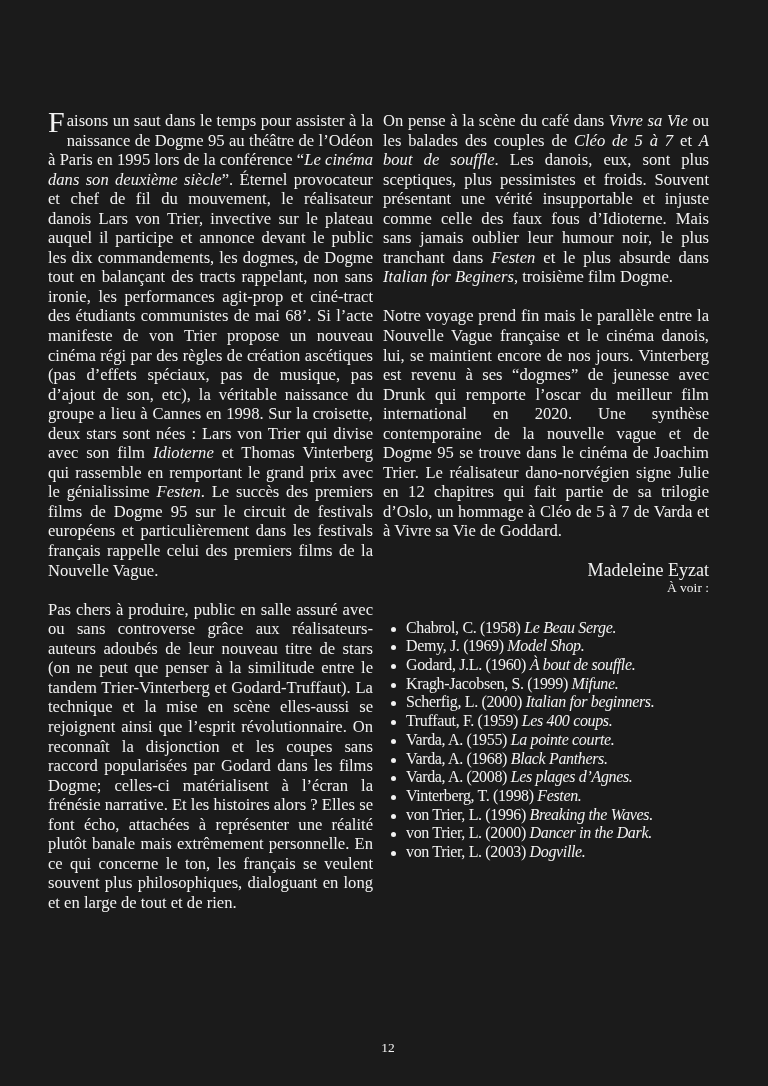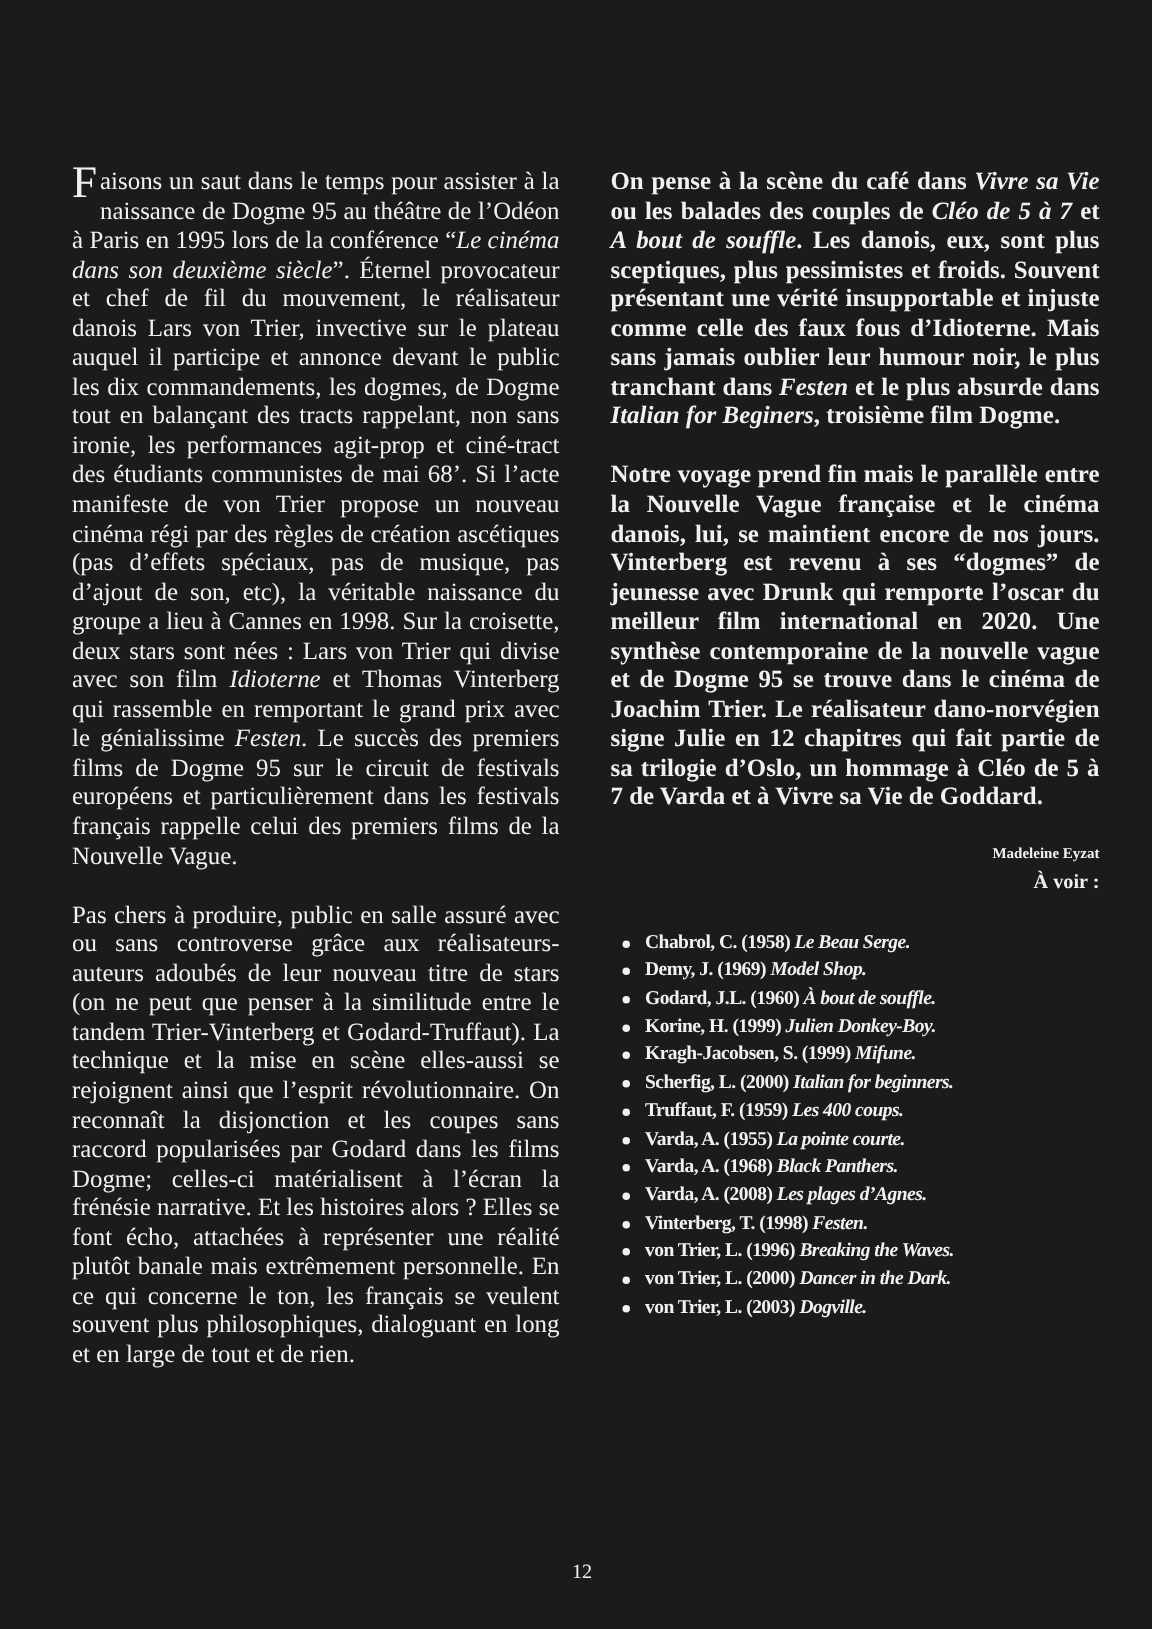--- a/index.html
+++ b/index.html
@@ -18,49 +18,49 @@
     .col {
       position: absolute;
       top: 111px;
       font-family: "Liberation Serif", serif;
       font-size: 16.6px;
       line-height: 19.55px;
       text-align: justify;
       hyphens: none;
     }
     .col-left { left: 48px; width: 325px; }
-    .col-right { left: 407px; width: 326px; font-weight: bold; }
+    .col-right { left: 383px; width: 326px; }
     .para { margin: 0 0 19.55px 0; }
     .para:last-child { margin-bottom: 12px; }
     .dropcap {
       font-size: 30px;
       line-height: 20px;
       float: left;
       margin: 0 2px 0 0;
       padding-top: 1px;
       font-family: "Liberation Serif", serif;
     }
     em, .it { font-style: italic; }
     .signature {
       text-align: right;
-      font-size: 10px;
+      font-size: 18px;
       line-height: 18px;
       margin-top: 16px;
     }
     .avoir {
       font-size: 13.5px;
       line-height: 18px;
       margin-top: 0px;
       text-align: right;
     }
     .biblio {
       list-style: none;
       margin: 22px 0 0 0;
       padding: 0;
-      font-size: 13px;
+      font-size: 16px;
       line-height: 18.7px;
       text-align: left;
       letter-spacing: -0.35px;
     }
     .biblio li {
       position: relative;
       padding-left: 23px;
       white-space: nowrap;
     }
     .biblio li .bullet {
@@ -92,21 +92,20 @@
 
 <div class="col col-right">
   <p class="para" id="rp1-parts"><span>On pense à la scène du café dans </span><em>Vivre sa Vie</em><span> ou les balades des couples de </span><em>Cléo de 5 à 7</em><span> et </span><em>A bout de souffle</em><span>. Les danois, eux, sont plus sceptiques, plus pessimistes et froids. Souvent présentant une vérité insupportable et injuste comme celle des faux fous d’Idioterne. Mais sans jamais oublier leur humour noir, le plus tranchant dans </span><em>Festen</em><span> et le plus absurde dans </span><em>Italian for Beginers</em><span>, troisième film Dogme.</span></p>
   <p class="para">Notre voyage prend fin mais le parallèle entre la Nouvelle Vague française et le cinéma danois, lui, se maintient encore de nos jours. Vinterberg est revenu à ses “dogmes” de jeunesse avec Drunk qui remporte l’oscar du meilleur film international en 2020. Une synthèse contemporaine de la nouvelle vague et de Dogme 95 se trouve dans le cinéma de Joachim Trier. Le réalisateur dano-norvégien signe Julie en 12 chapitres qui fait partie de sa trilogie d’Oslo, un hommage à Cléo de 5 à 7 de Varda et à Vivre sa Vie de Goddard.</p>
   <div class="signature">Madeleine Eyzat</div>
   <div class="avoir">À voir :</div>
   <ul class="biblio" id="biblio">
       <li><span class="bullet"></span><span>Chabrol, C. (1958) </span><em>Le Beau Serge.</em></li>
       <li><span class="bullet"></span><span>Demy, J. (1969) </span><em>Model Shop.</em></li>
       <li><span class="bullet"></span><span>Godard, J.L. (1960) </span><em>À bout de souffle.</em></li>
-      <li><span class="bullet"></span><span>Korine, H. (1999) </span><em>Julien Donkey-Boy.</em></li>
       <li><span class="bullet"></span><span>Kragh-Jacobsen, S. (1999) </span><em>Mifune.</em></li>
       <li><span class="bullet"></span><span>Scherfig, L. (2000) </span><em>Italian for beginners.</em></li>
       <li><span class="bullet"></span><span>Truffaut, F. (1959) </span><em>Les 400 coups.</em></li>
       <li><span class="bullet"></span><span>Varda, A. (1955) </span><em>La pointe courte.</em></li>
       <li><span class="bullet"></span><span>Varda, A. (1968) </span><em>Black Panthers.</em></li>
       <li><span class="bullet"></span><span>Varda, A. (2008) </span><em>Les plages d’Agnes.</em></li>
       <li><span class="bullet"></span><span>Vinterberg, T. (1998) </span><em>Festen.</em></li>
       <li><span class="bullet"></span><span>von Trier, L. (1996) </span><em>Breaking the Waves.</em></li>
       <li><span class="bullet"></span><span>von Trier, L. (2000) </span><em>Dancer in the Dark.</em></li>
       <li><span class="bullet"></span><span>von Trier, L. (2003) </span><em>Dogville.</em></li>

